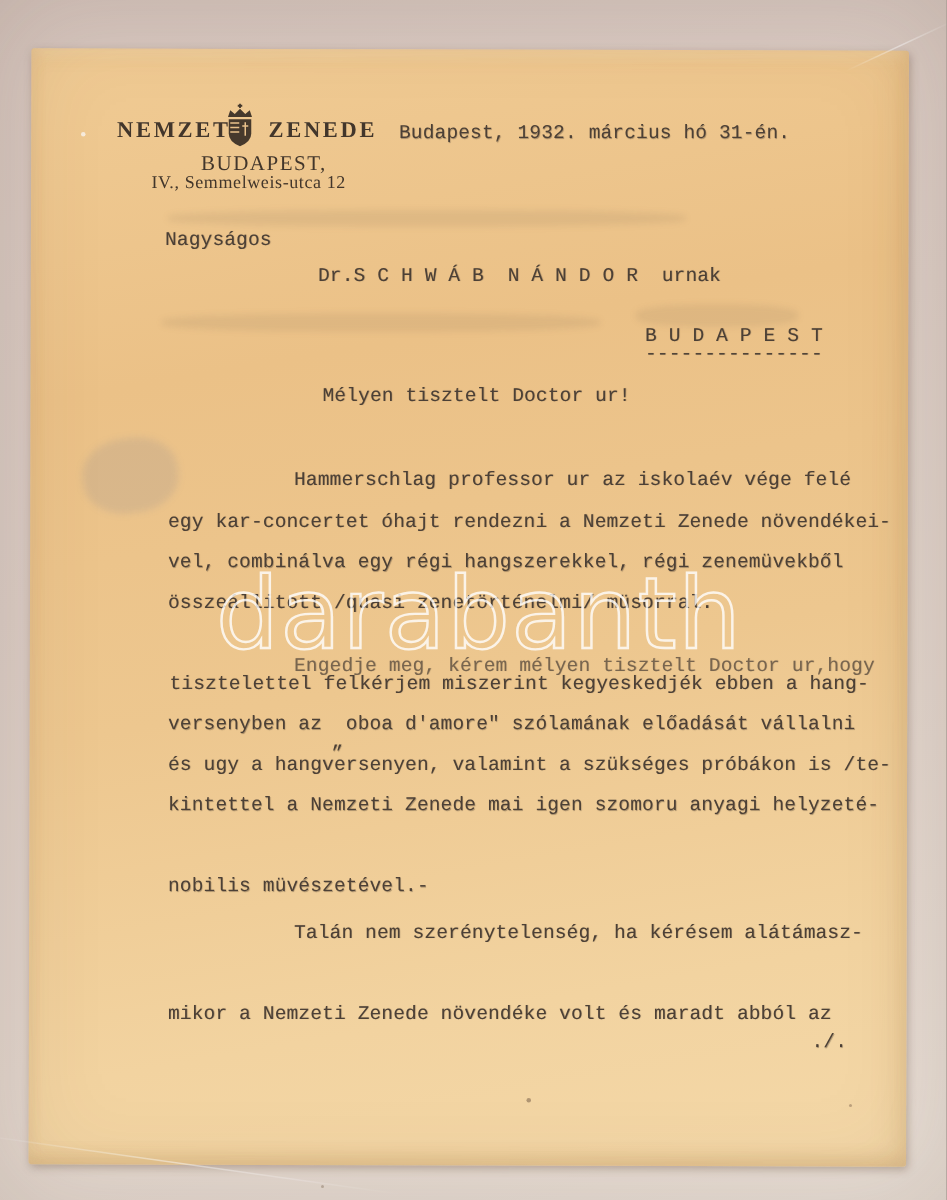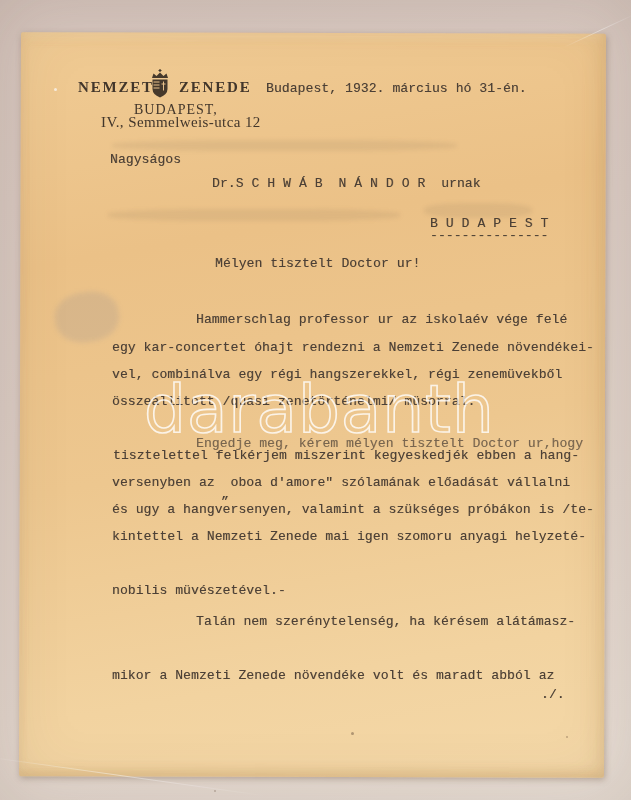--- a/index.html
+++ b/index.html
@@ -17,21 +17,21 @@
                inset -8px 0 18px rgba(170,120,60,.12),
                inset 0 -6px 10px rgba(170,120,60,.18),
                inset 0 4px 8px rgba(255,240,210,.25);
   }
   .tw{position:absolute;white-space:pre;font:13px/16px "Liberation Mono",monospace;
       color:#4c4036;letter-spacing:.1px;text-shadow:.4px .4px .5px rgba(86,70,56,.45);}
   .faded{opacity:.72;}
   .serif{position:absolute;white-space:pre;font-family:"Liberation Serif",serif;color:#42362b;}
   .org{font-size:15px;font-weight:700;letter-spacing:1.8px;}
   .org-city{font-size:14px;font-weight:400;letter-spacing:1px;}
-  .org-addr{font-size:15px;letter-spacing:.4px;}
+  .org-addr{font-size:12px;letter-spacing:.4px;}
   .smudge{position:absolute;background:rgba(110,90,70,.10);filter:blur(2px);border-radius:40%;}
   .ghost-blue{position:absolute;background:rgba(80,100,150,.12);filter:blur(2.5px);border-radius:45%;transform:rotate(-8deg);}
   .speck{position:absolute;border-radius:50%;}
   .crease{position:absolute;height:1px;background:linear-gradient(90deg,transparent,rgba(255,255,255,.5),transparent);}
   .watermark{position:absolute;left:142px;top:366px;opacity:.8;pointer-events:none;}
 </style>
 </head>
 <body>
 
 <div class="photo">

